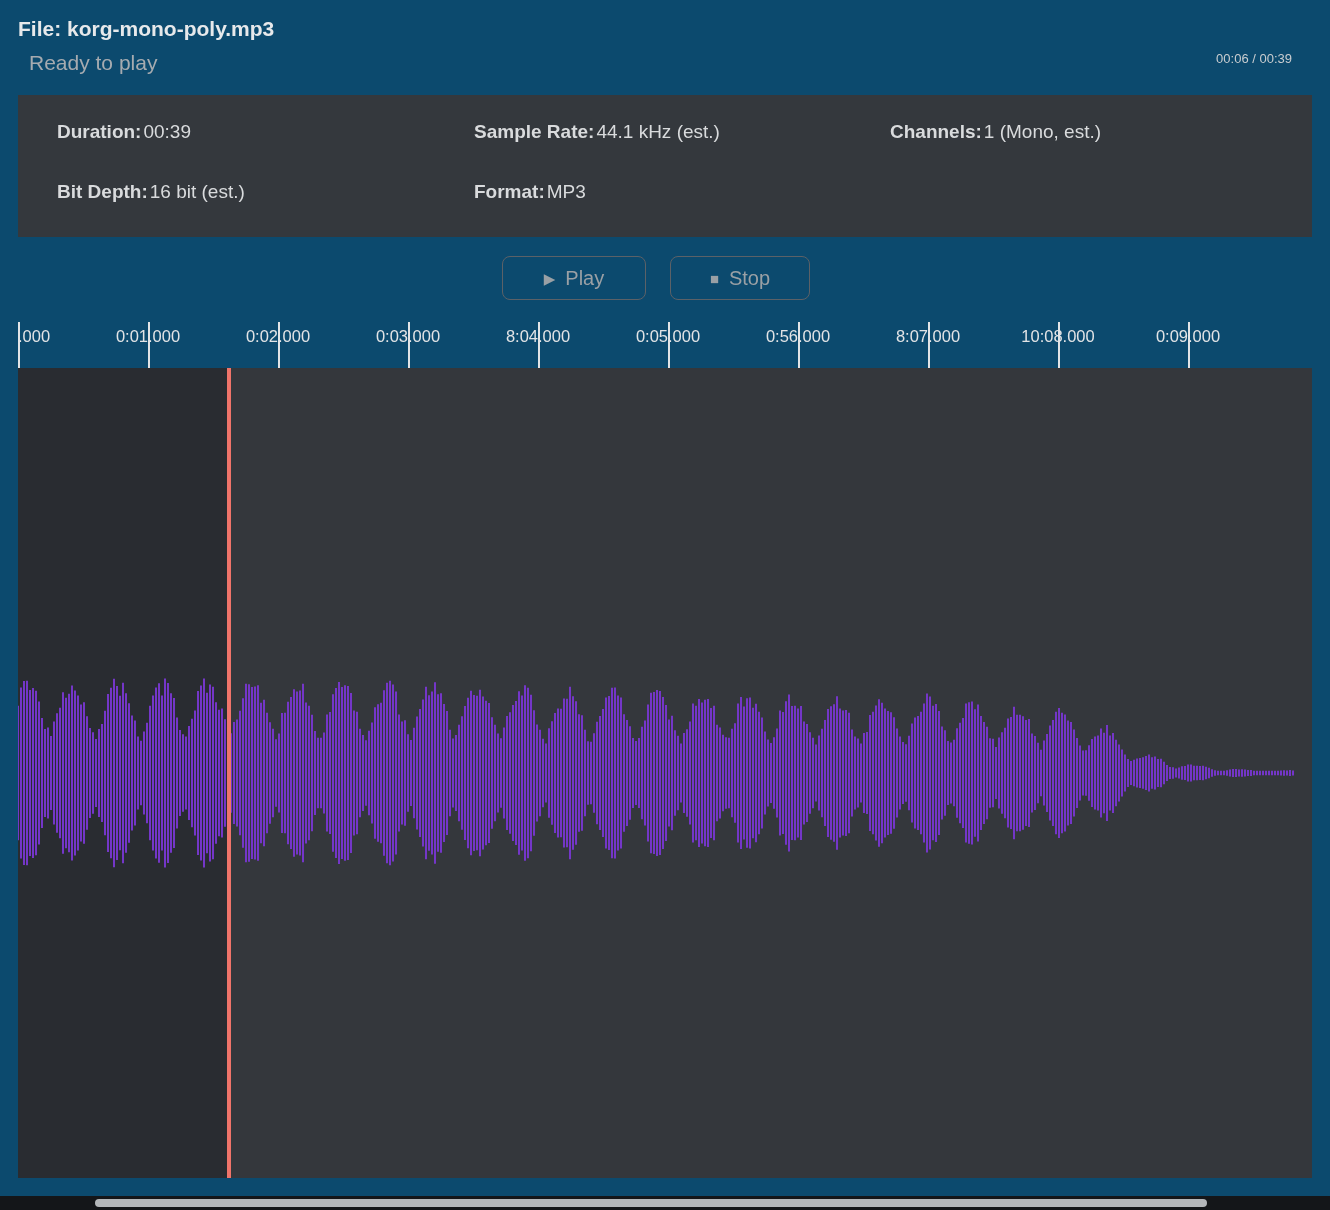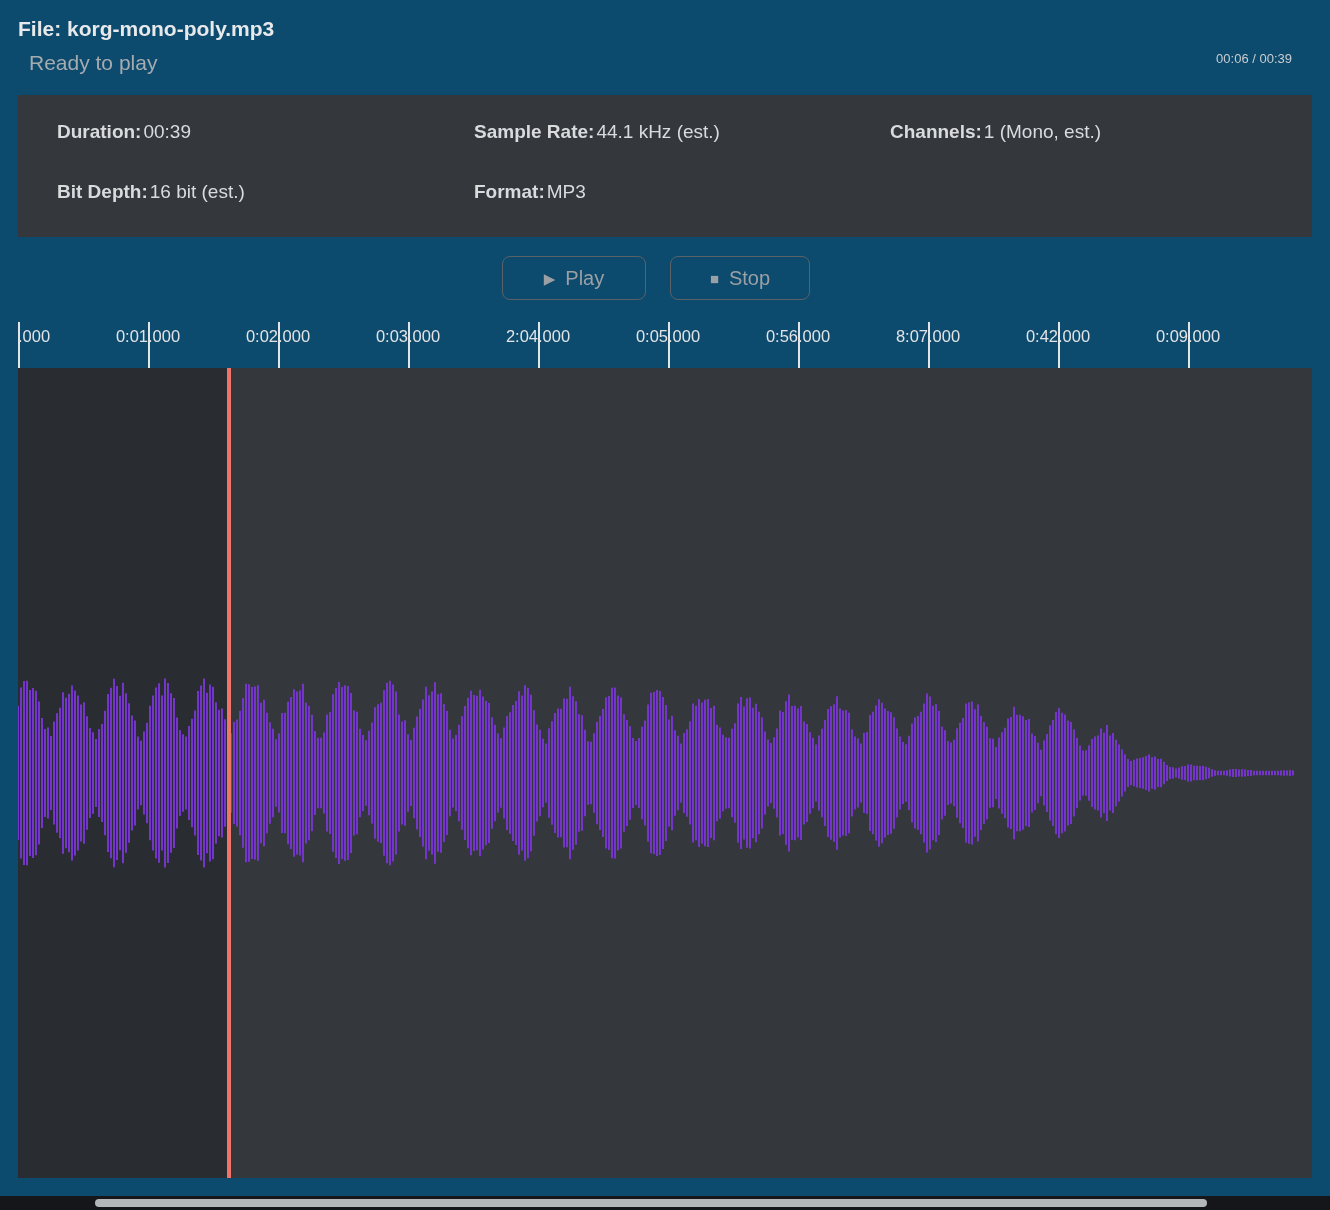--- a/index.html
+++ b/index.html
@@ -66,29 +66,29 @@
   <div class="ruler" id="ruler">
       <div class="tick" style="left: 0px;"></div>
       <span class="tick-label" style="left: 0px;">0:00.000</span>
       <div class="tick" style="left: 130px;"></div>
       <span class="tick-label" style="left: 130px;">0:01.000</span>
       <div class="tick" style="left: 260px;"></div>
       <span class="tick-label" style="left: 260px;">0:02.000</span>
       <div class="tick" style="left: 390px;"></div>
       <span class="tick-label" style="left: 390px;">0:03.000</span>
       <div class="tick" style="left: 520px;"></div>
-      <span class="tick-label" style="left: 520px;">2:04.000</span>
+      <span class="tick-label" style="left: 520px;">8:04.000</span>
       <div class="tick" style="left: 650px;"></div>
       <span class="tick-label" style="left: 650px;">0:05.000</span>
       <div class="tick" style="left: 780px;"></div>
       <span class="tick-label" style="left: 780px;">0:56.000</span>
       <div class="tick" style="left: 910px;"></div>
       <span class="tick-label" style="left: 910px;">8:07.000</span>
       <div class="tick" style="left: 1040px;"></div>
-      <span class="tick-label" style="left: 1040px;">0:42.000</span>
+      <span class="tick-label" style="left: 1040px;">10:08.000</span>
       <div class="tick" style="left: 1170px;"></div>
       <span class="tick-label" style="left: 1170px;">0:09.000</span>
     </div>
 
   <div class="wave-box" id="wave-box" style="background: rgb(52, 55, 60);">
     <div class="played-region" id="played-region" style="width: 211px; background: rgb(41, 44, 49);"></div>
     <svg id="waveform-svg" width="1294" height="810" viewBox="0 0 1294 810">
         <path d="M0 337.7V472.3M3 319.5V490.5M6 313.0V497.0M9 312.8V497.2M12 321.9V488.1M15 320.0V490.0M18 322.7V487.3M21 333.4V476.6M24 349.9V460.1M27 361.1V448.9M30 359.4V450.6M33 368.1V441.9M36 353.6V456.4M39 345.3V464.7M42 339.7V470.3M45 324.2V485.8M48 329.7V480.3M51 325.8V484.2M54 317.6V492.4M57 322.6V487.4M60 327.5V482.5M63 336.5V473.5M66 334.2V475.8M69 348.3V461.7M72 360.0V450.0M75 364.3V445.7M78 371.1V438.9M81 360.9V449.1M84 355.9V454.1M87 342.8V467.2M90 325.9V484.1M93 319.8V490.2M96 310.8V499.2M99 318.1V491.9M102 327.8V482.2M105 314.8V495.2M108 325.2V484.8M111 335.3V474.7M114 347.4V462.6M117 352.4V457.6M120 368.5V441.5M123 372.7V437.3M126 363.5V446.5M129 354.8V455.2M132 337.7V472.3M135 327.4V482.6M138 319.4V490.6M141 315.2V494.8M144 327.6V482.4M147 310.4V499.6M150 314.9V495.1M153 325.3V484.7M156 330.0V480.0M159 349.4V460.6M162 361.9V448.1M165 366.3V443.7M168 368.6V441.4M171 358.1V451.9M174 350.7V459.3M177 342.4V467.6M180 323.0V487.0M183 317.6V492.4M186 310.5V499.5M189 324.8V485.2M192 316.4V493.6M195 318.8V491.2M198 334.3V475.7M201 341.7V468.3M204 340.5V469.5M207 351.2V458.8M210 367.3V442.7M213 365.2V444.8M216 354.1V455.9M219 351.5V458.5M222 342.8V467.2M225 330.2V479.8M228 315.7V494.3M231 316.3V493.7M234 319.1V490.9M237 318.6V491.4M240 317.2V492.8M243 334.8V475.2M246 331.8V478.2M249 344.7V465.3M252 354.3V455.7M255 360.8V449.2M258 371.2V438.8M261 365.5V444.5M264 344.9V465.1M267 344.7V465.3M270 333.7V476.3M273 329.1V480.9M276 321.3V488.7M279 323.5V486.5M282 322.5V487.5M285 315.7V494.3M288 334.6V475.4M291 337.7V472.3M294 346.8V463.2M297 363.1V446.9M300 369.8V440.2M303 369.8V440.2M306 364.6V445.4M309 346.4V463.6M312 343.9V466.1M315 326.2V483.8M318 320.0V490.0M321 314.0V496.0M324 318.9V491.1M327 317.3V492.7M330 318.1V491.9M333 325.1V484.9M336 342.6V467.4M339 343.7V466.3M342 360.8V449.2M345 366.9V443.1M348 372.2V437.8M351 362.8V447.2M354 354.5V455.5M357 339.3V470.7M360 336.3V473.7M363 334.7V475.3M366 322.2V487.8M369 314.8V495.2M372 312.8V497.2M375 316.4V493.6M378 323.6V486.4M381 346.5V463.5M384 353.5V456.5M387 352.3V457.7M390 366.3V443.7M393 372.0V438.0M396 359.8V450.2M399 348.6V461.4M402 340.9V469.1M405 331.5V478.5M408 318.8V491.2M411 327.3V482.7M414 323.4V486.6M417 314.2V495.8M420 326.2V483.8M423 325.2V484.8M426 336.0V474.0M429 343.0V467.0M432 361.8V448.2M435 370.5V439.5M438 367.1V442.9M441 356.7V453.3M444 348.3V461.7M447 338.0V472.0M450 329.7V480.3M453 322.7V487.3M456 327.1V482.9M459 327.7V482.3M462 321.8V488.2M465 328.4V481.6M468 332.7V477.3M471 334.9V475.1M474 349.2V460.8M477 356.7V453.3M480 365.6V444.4M483 370.3V439.7M486 359.6V450.4M489 348.1V461.9M492 344.3V465.7M495 337.0V473.0M498 332.9V477.1M501 323.3V486.7M504 327.5V482.5M507 317.3V492.7M510 319.8V490.2M513 326.8V483.2M516 342.3V467.7M519 356.5V453.5M522 361.7V448.3M525 370.7V439.3M528 375.4V434.6M531 360.2V449.8M534 353.3V456.7M537 344.9V465.1M540 340.6V469.4M543 340.8V469.2M546 330.5V479.5M549 330.7V479.3M552 318.8V491.2M555 328.2V481.8M558 333.2V476.8M561 346.3V463.7M564 347.2V462.8M567 361.7V448.3M570 373.3V436.7M573 373.8V436.2M576 365.3V444.7M579 353.7V456.3M582 348.0V462.0M585 340.9V469.1M588 329.4V480.6M591 328.1V481.9M594 319.8V490.2M597 319.6V490.4M600 327.6V482.4M603 329.4V480.6M606 346.2V463.8M609 351.9V458.1M612 358.2V451.8M615 370.1V439.9M618 372.9V437.1M621 369.9V440.1M624 358.7V451.3M627 352.6V457.4M630 336.4V473.6M633 324.7V485.3M636 324.0V486.0M639 321.9V488.1M642 323.0V487.0M645 328.9V481.1M648 337.1V472.9M651 351.5V458.5M654 347.7V462.3M657 362.2V447.8M660 367.8V442.2M663 375.5V434.5M666 364.9V445.1M669 361.3V448.7M672 353.6V456.4M675 335.5V474.5M678 337.7V472.3M681 331.1V478.9M684 334.4V475.6M687 331.8V478.2M690 331.1V478.9M693 340.0V470.0M696 337.8V472.2M699 356.8V453.2M702 359.4V450.6M705 366.7V443.3M708 369.2V440.8M711 369.7V440.3M714 360.8V449.2M717 355.2V454.8M720 335.5V474.5M723 328.9V481.1M726 338.5V471.5M729 330.2V479.8M732 329.6V480.4M735 339.8V470.2M738 335.8V474.2M741 343.7V466.3M744 349.5V460.5M747 363.5V446.5M750 371.4V438.6M753 375.0V435.0M756 369.3V440.7M759 360.6V449.4M762 342.4V467.6M765 344.0V466.0M768 333.3V476.7M771 326.5V483.5M774 337.9V472.1M777 337.7V472.3M780 340.6V469.4M783 337.9V472.1M786 353.4V456.6M789 356.0V454.0M792 364.3V445.7M795 369.8V440.2M798 376.4V433.6M801 367.5V442.5M804 360.7V449.3M807 352.0V458.0M810 340.9V469.1M813 338.3V471.7M816 336.3V473.7M819 328.2V481.8M822 340.4V469.6M825 342.6V467.4M828 342.1V467.9M831 344.7V465.3M834 361.4V448.6M837 368.6V441.4M840 370.6V439.4M843 375.6V434.4M846 365.1V444.9M849 363.9V446.1M852 347.0V463.0M855 343.7V466.3M858 337.4V472.6M861 331.3V478.7M864 334.8V475.2M867 340.5V469.5M870 343.0V467.0M873 344.2V465.8M876 349.2V460.8M879 360.6V449.4M882 368.6V441.4M885 374.0V436.0M888 376.3V433.7M891 367.8V442.2M894 355.5V454.5M897 349.5V460.5M900 347.9V462.1M903 343.7V466.3M906 335.6V474.4M909 325.6V484.4M912 328.5V481.5M915 337.7V472.3M918 335.9V474.1M921 343.0V467.0M924 358.4V451.6M927 362.2V447.8M930 373.1V436.9M933 374.5V435.5M936 371.8V438.2M939 360.2V449.8M942 354.7V455.3M945 350.0V460.0M948 335.5V474.5M951 334.3V475.7M954 333.4V476.6M957 341.2V468.8M960 336.4V473.6M963 348.0V462.0M966 354.0V456.0M969 358.7V451.3M972 370.3V439.7M975 370.7V439.3M978 378.9V431.1M981 369.6V440.4M984 364.3V445.7M987 359.7V450.3M990 350.6V459.4M993 349.0V461.0M996 338.7V471.3M999 346.7V463.3M1002 346.7V463.3M1005 348.3V461.7M1008 352.1V457.9M1011 350.9V459.1M1014 365.4V444.6M1017 368.0V442.0M1020 374.7V435.3M1023 381.7V428.3M1026 372.4V437.6M1029 366.0V444.0M1032 357.6V452.4M1035 352.0V458.0M1038 343.7V466.3M1041 340.0V470.0M1044 344.8V465.2M1047 346.6V463.4M1050 352.5V457.5M1053 354.1V455.9M1056 361.5V448.5M1059 369.9V440.1M1062 377.6V432.4M1065 382.4V427.6M1068 382.3V427.7M1071 377.3V432.7M1074 371.1V438.9M1077 368.4V441.6M1080 367.6V442.4M1083 360.6V449.4M1086 364.8V445.2M1089 357.1V452.9M1092 367.6V442.4M1095 364.9V445.1M1098 371.7V438.3M1101 376.4V433.6M1104 381.6V428.4M1107 386.6V423.4M1110 391.1V418.9M1113 393.0V417.0M1116 391.8V418.2M1119 390.5V419.5M1122 390.1V419.9M1125 389.2V420.8M1128 388.0V422.0M1131 386.4V423.6M1134 389.3V420.7M1137 388.5V421.5M1140 391.1V418.9M1143 390.8V419.2M1146 393.8V416.2M1149 396.9V413.1M1152 399.0V411.0M1155 399.2V410.8M1158 400.6V409.4M1161 399.6V410.4M1164 398.3V411.7M1167 398.0V412.0M1170 396.6V413.4M1173 396.5V413.5M1176 397.8V412.2M1179 397.7V412.3M1182 398.1V411.9M1185 397.8V412.2M1188 398.7V411.3M1191 399.8V410.2M1194 401.3V408.7M1197 402.2V407.8M1200 402.8V407.2M1203 402.8V407.2M1206 402.7V407.3M1209 402.2V407.8M1212 401.5V408.5M1215 401.1V408.9M1218 401.0V409.0M1221 401.4V408.6M1224 401.3V408.7M1227 401.5V408.5M1230 402.1V407.9M1233 402.0V408.0M1236 402.8V407.2M1239 402.8V407.2M1242 402.8V407.2M1245 402.8V407.2M1248 402.8V407.2M1251 402.8V407.2M1254 402.8V407.2M1257 402.8V407.2M1260 402.8V407.2M1263 402.6V407.4M1266 402.3V407.7M1269 402.4V407.6M1272 401.9V408.1M1275 402.6V407.4" stroke="#7436c8" stroke-width="2" fill="none"></path>
       </svg>
     <div class="playhead" id="playhead" style="left: 209px; background: rgb(240, 116, 106);"></div>

